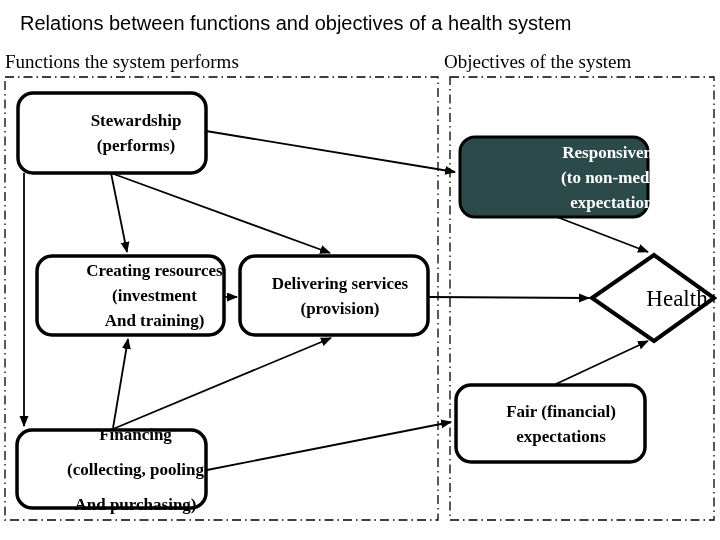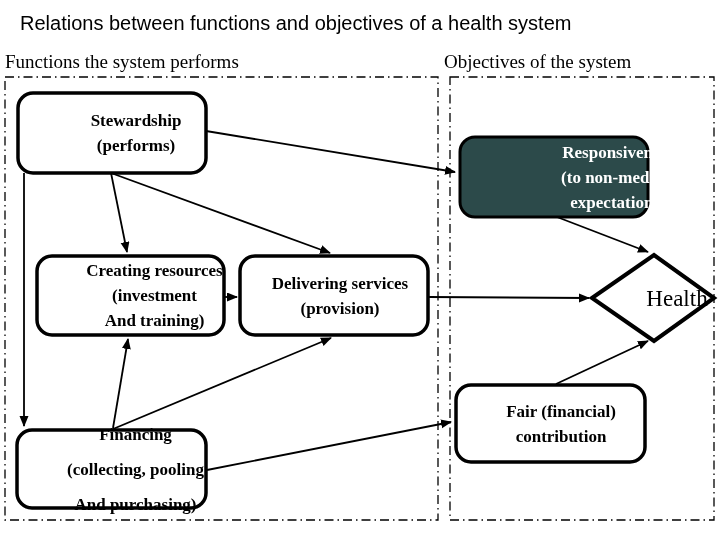--- a/index.html
+++ b/index.html
@@ -96,20 +96,20 @@
   </div>
 
   <div class="box-label lbl-responsiveness">
     <span>Responsiveness</span>
     <span>(to non-medical</span>
     <span>expectations)</span>
   </div>
 
   <div class="box-label lbl-fair">
     <span>Fair (financial)</span>
-    <span>contribution</span>
+    <span>expectations</span>
   </div>
 
   <div class="box-label lbl-health">
     <span>Health</span>
   </div>
 
 </div>
 
 </body></html>

